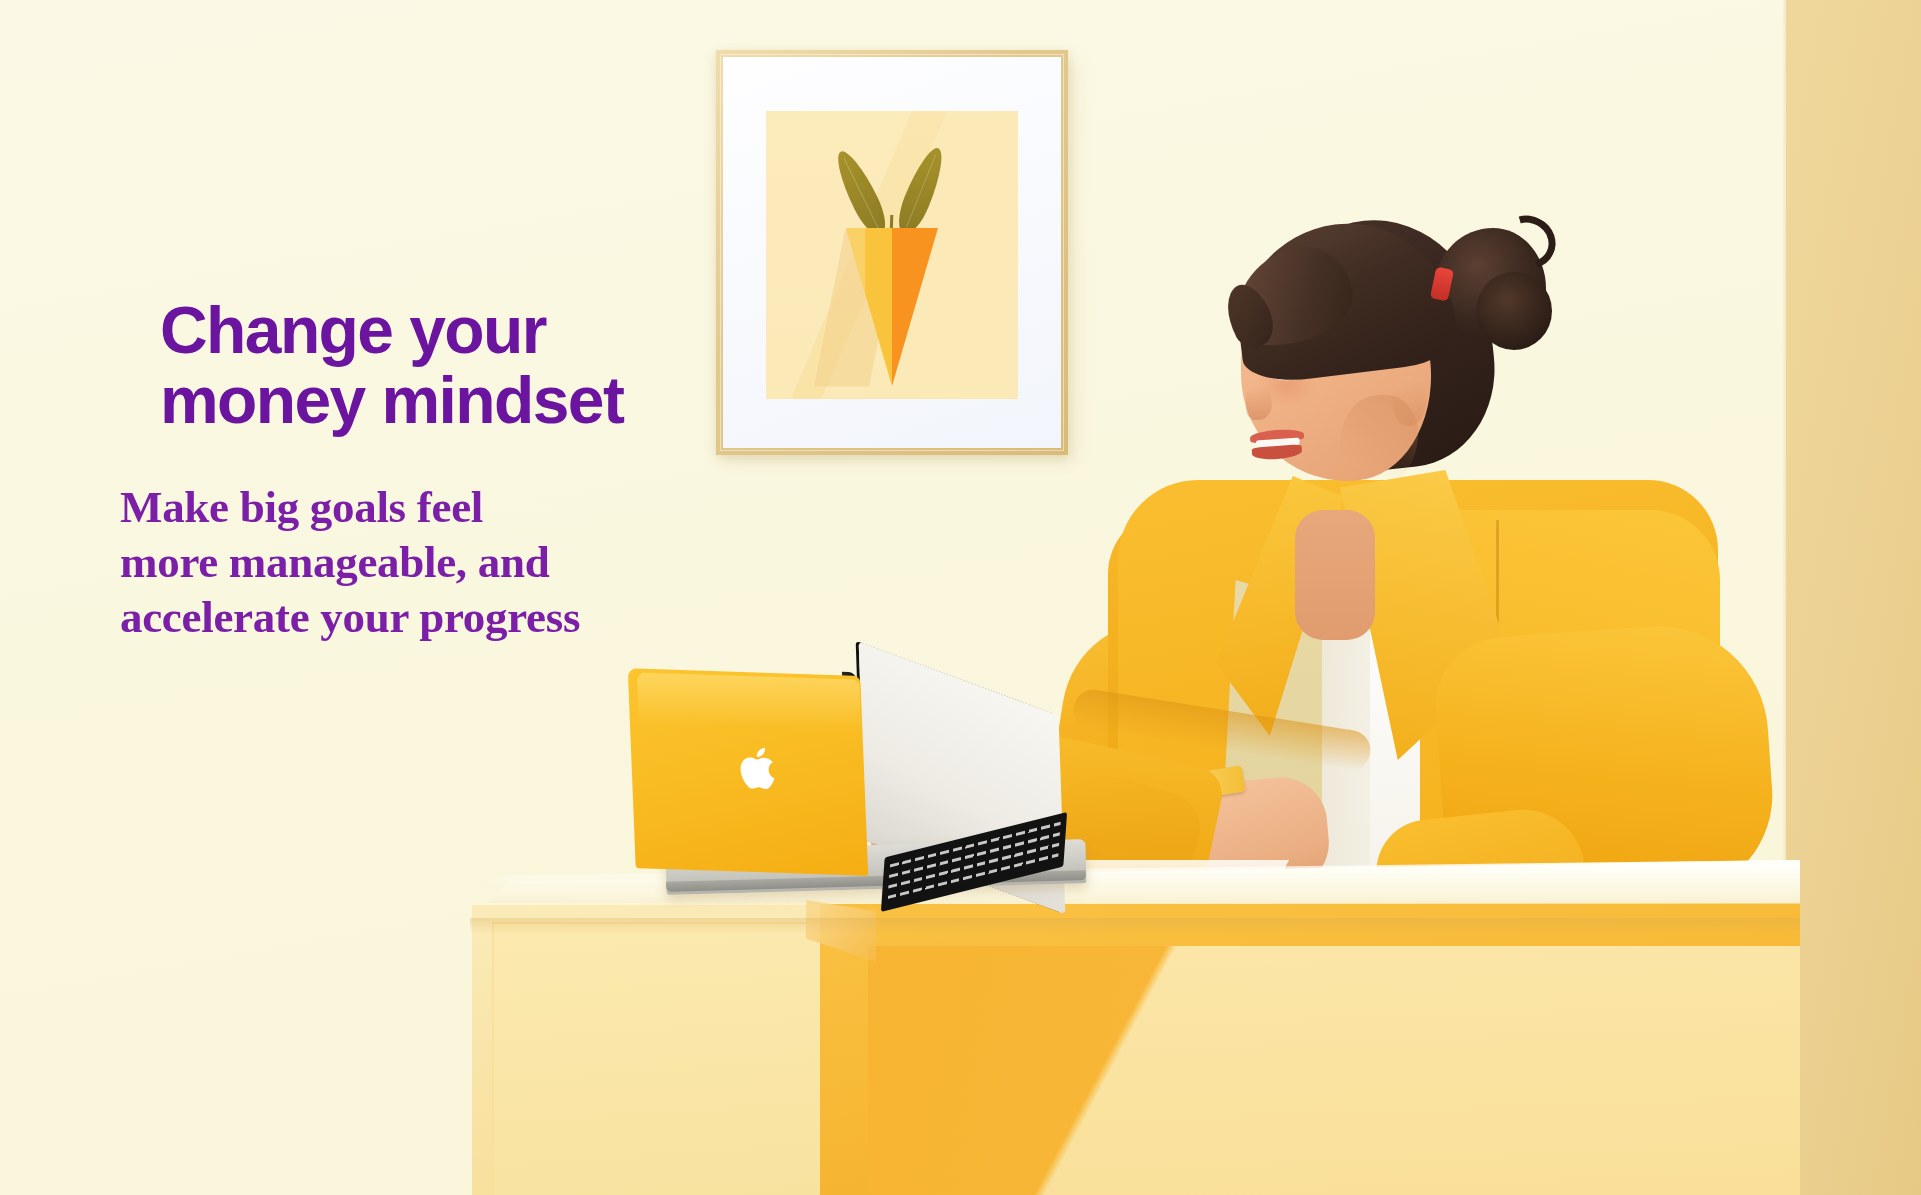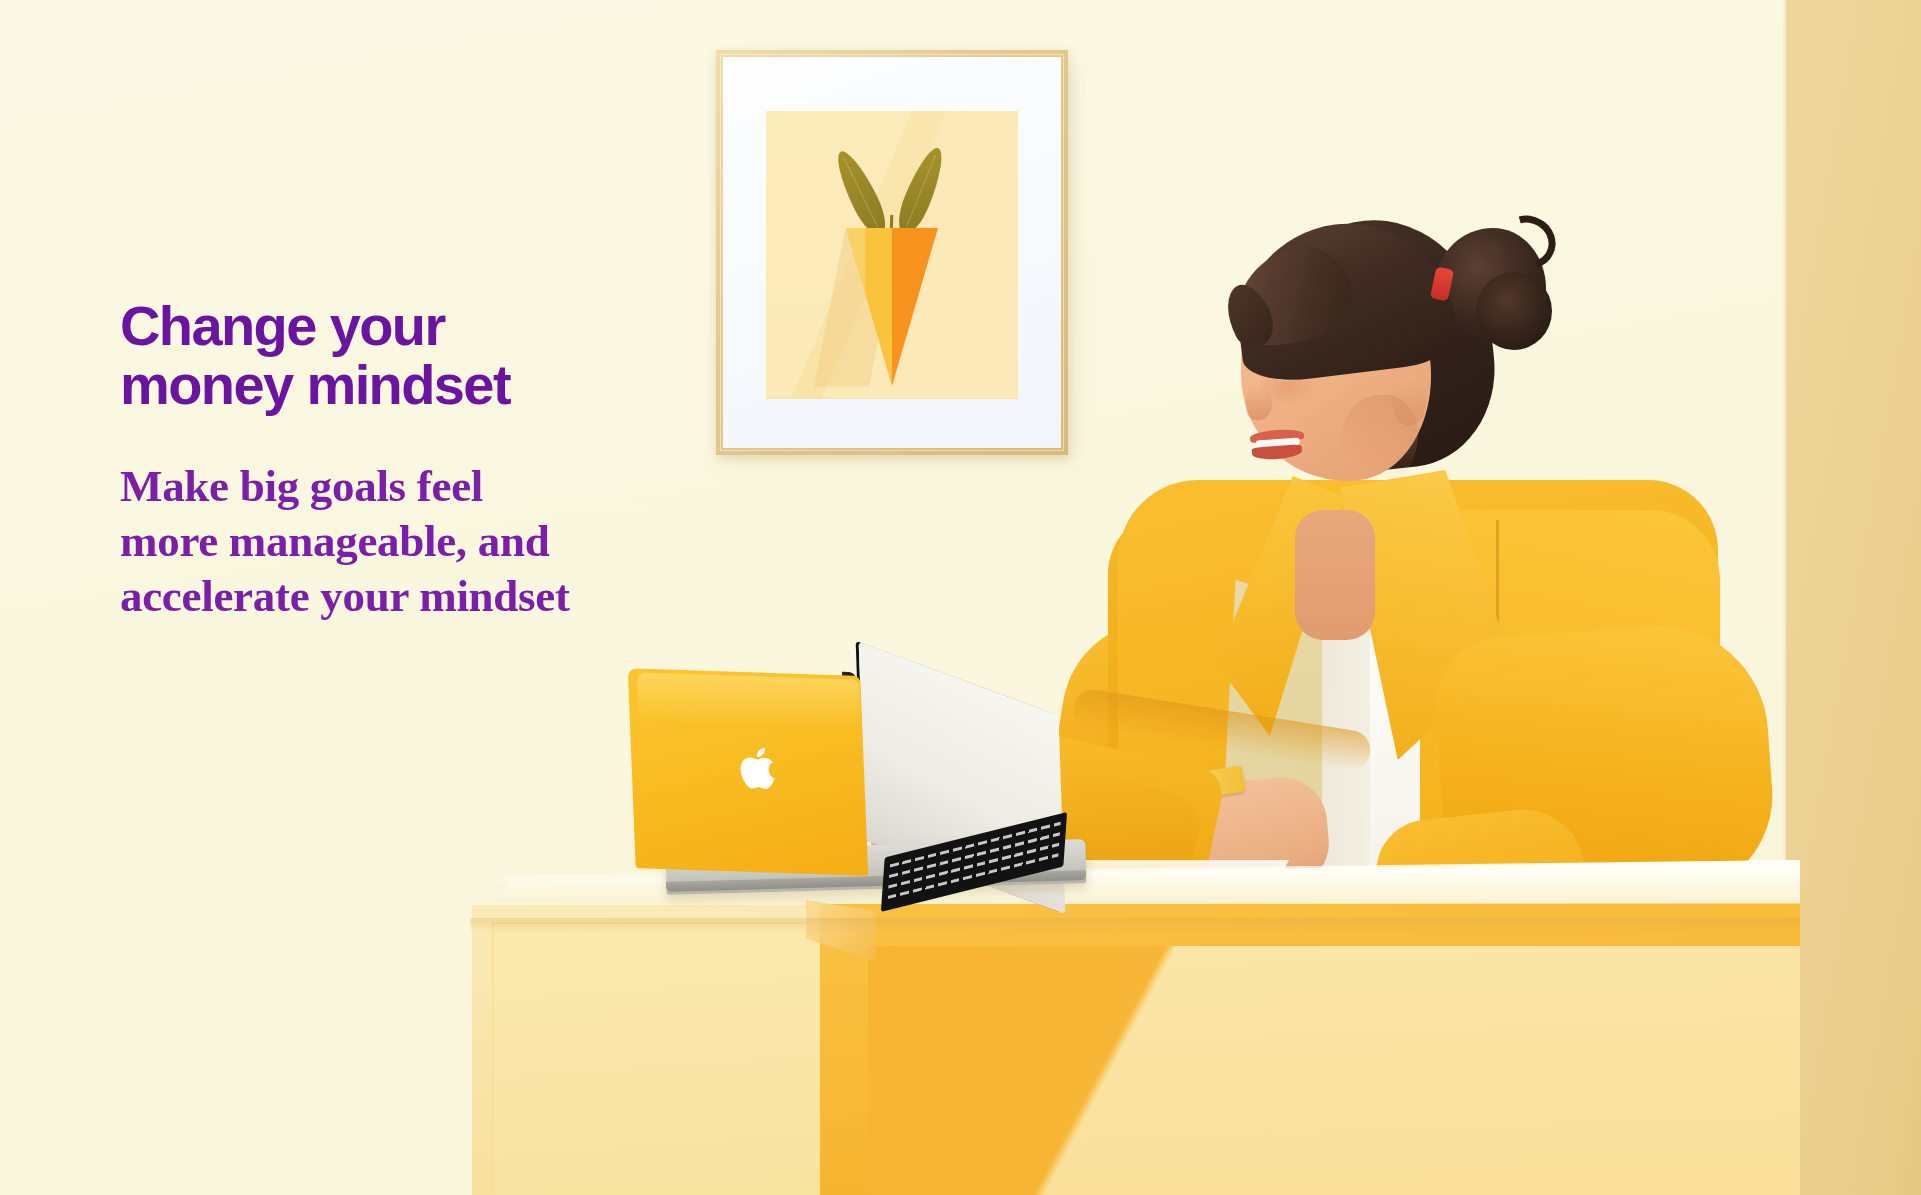--- a/index.html
+++ b/index.html
@@ -443,25 +443,26 @@
   }
   .knuckle {
     position:absolute; height:3px; background:rgba(195,124,84,.55); border-radius:3px;
   }
 
   
   .copy { position:absolute; left:120px; top:296px; width:660px; }
   .headline {
     font-family:"Liberation Sans", sans-serif;
     font-weight:bold;
-    font-size:56px;
+    font-size:66px;
     line-height:1.06;
     letter-spacing:-1.6px;
     color:#6B14A0;
     white-space:pre-line;
+    margin-left:40px;
   }
   .subhead {
     margin-top:44px;
     font-family:"Liberation Serif", serif;
     font-weight:bold;
     font-size:45px;
     line-height:1.22;
     letter-spacing:-0.3px;
     color:#7B1FA8;
     white-space:pre-line;
@@ -585,16 +586,16 @@
       <path d="M31.6 27.6c-.05-5.2 4.25-7.7 4.45-7.82-2.43-3.55-6.2-4.04-7.54-4.1-3.21-.32-6.27 1.89-7.9 1.89-1.63 0-4.14-1.84-6.8-1.79-3.5.05-6.72 2.03-8.52 5.16-3.63 6.3-.93 15.62 2.61 20.73 1.73 2.5 3.79 5.3 6.5 5.2 2.6-.1 3.58-1.68 6.73-1.68 3.14 0 4.03 1.68 6.78 1.63 2.8-.05 4.57-2.54 6.28-5.05 1.98-2.9 2.79-5.7 2.84-5.85-.06-.03-5.44-2.09-5.5-8.3z" fill="#FFFFFF"></path>
       <path d="M26.5 12.2c1.44-1.74 2.41-4.16 2.14-6.57-2.07.08-4.58 1.38-6.07 3.11-1.33 1.54-2.5 4-2.19 6.36 2.31.18 4.67-1.17 6.12-2.9z" fill="#FFFFFF"></path>
     </svg>
   </div>
 
   <div class="copy">
     <div class="headline">Change your
 money mindset</div>
     <div class="subhead">Make big goals feel
 more manageable, and
-accelerate your mindset</div>
+accelerate your progress</div>
   </div>
 
 </div>
 
 </body></html>

